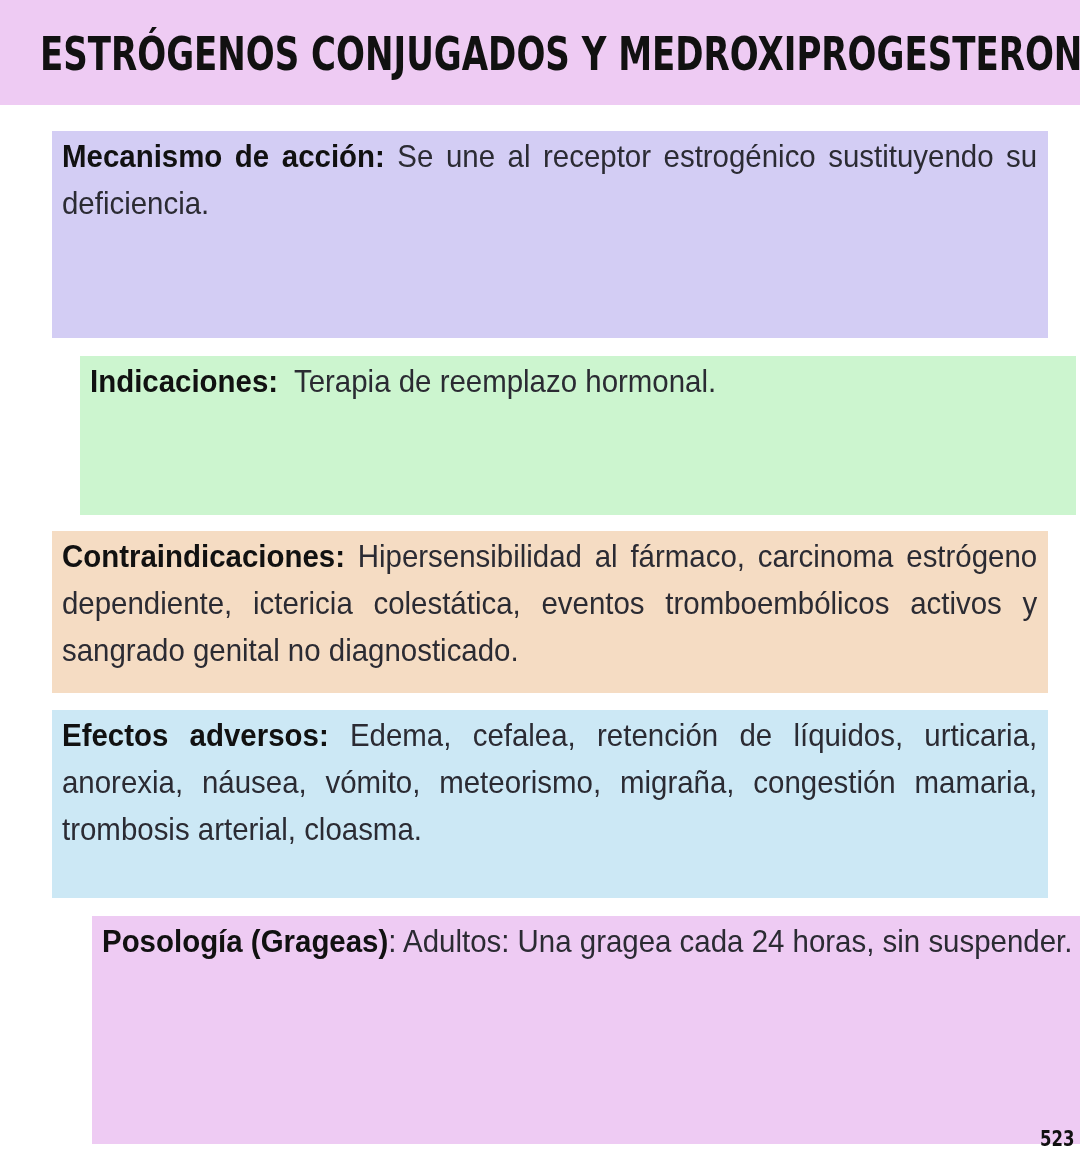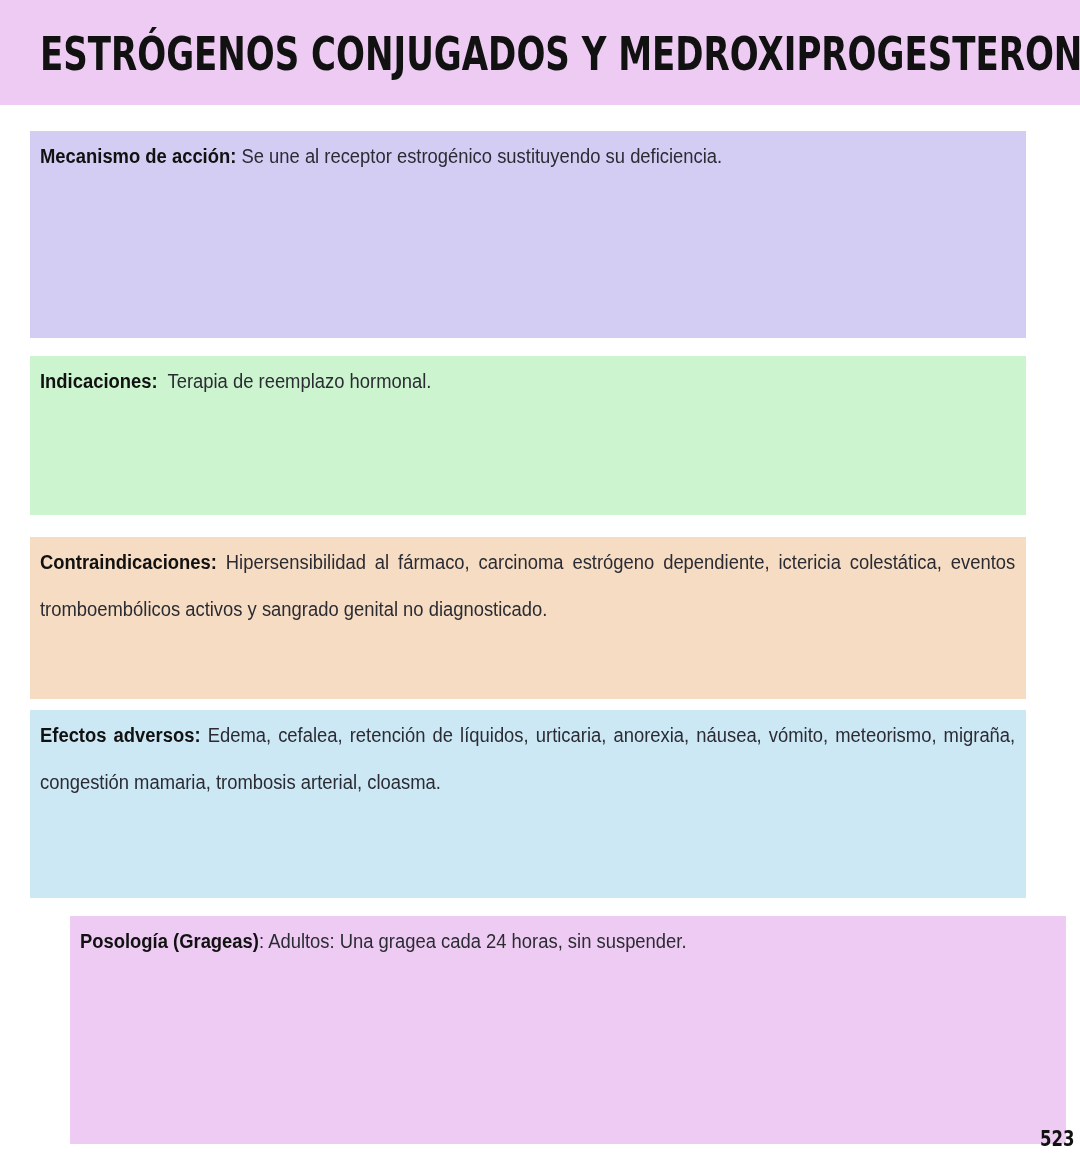--- a/index.html
+++ b/index.html
@@ -13,30 +13,30 @@
     background: #eecbf3;
   }
   .title {
     position: absolute; left: 40px; top: 22px; width: 1000px;
     font-family: "DejaVu Sans", sans-serif; font-weight: bold;
     font-size: 46px; line-height: 64px; color: #111;
     letter-spacing: 0px; white-space: nowrap;
     transform: scaleX(0.74); transform-origin: left center;
   }
   .box {
-    position: absolute; left: 30px; width: 996px;
+    position: absolute; left: 52px; width: 996px;
     box-sizing: border-box; padding: 2px 10px 0 10px;
-    font-size: 20px; line-height: 47px; color: #2b2b33;
+    font-size: 32px; line-height: 47px; color: #2b2b33;
     text-align: justify;
   }
   .box .label { font-weight: bold; color: #111; }
   .box .inner { transform: scaleX(0.92); transform-origin: left top; width: 1060px; }
   .b1 { top: 131px; height: 207px; background: #d3cdf4; }
-  .b2 { top: 356px; height: 159px; background: #ccf5cf; }
-  .b3 { top: 531px; height: 162px; background: #f5dcc3; margin-top: 6px; }
+  .b2 { top: 356px; height: 159px; background: #ccf5cf; margin-left: 28px; }
+  .b3 { top: 531px; height: 162px; background: #f5dcc3; }
   .b4 { top: 710px; height: 188px; background: #cce8f5; }
   .b5 { top: 916px; height: 228px; background: #eecbf3; margin-left: 40px; }
   .page-number {
     position: absolute; left: 1040px; top: 1126px;
     font-family: "DejaVu Sans", sans-serif; font-weight: bold;
     font-size: 22px; color: #111; transform: scaleX(0.75); transform-origin: left top;
   }
 </style>
 </head>
 <body>

